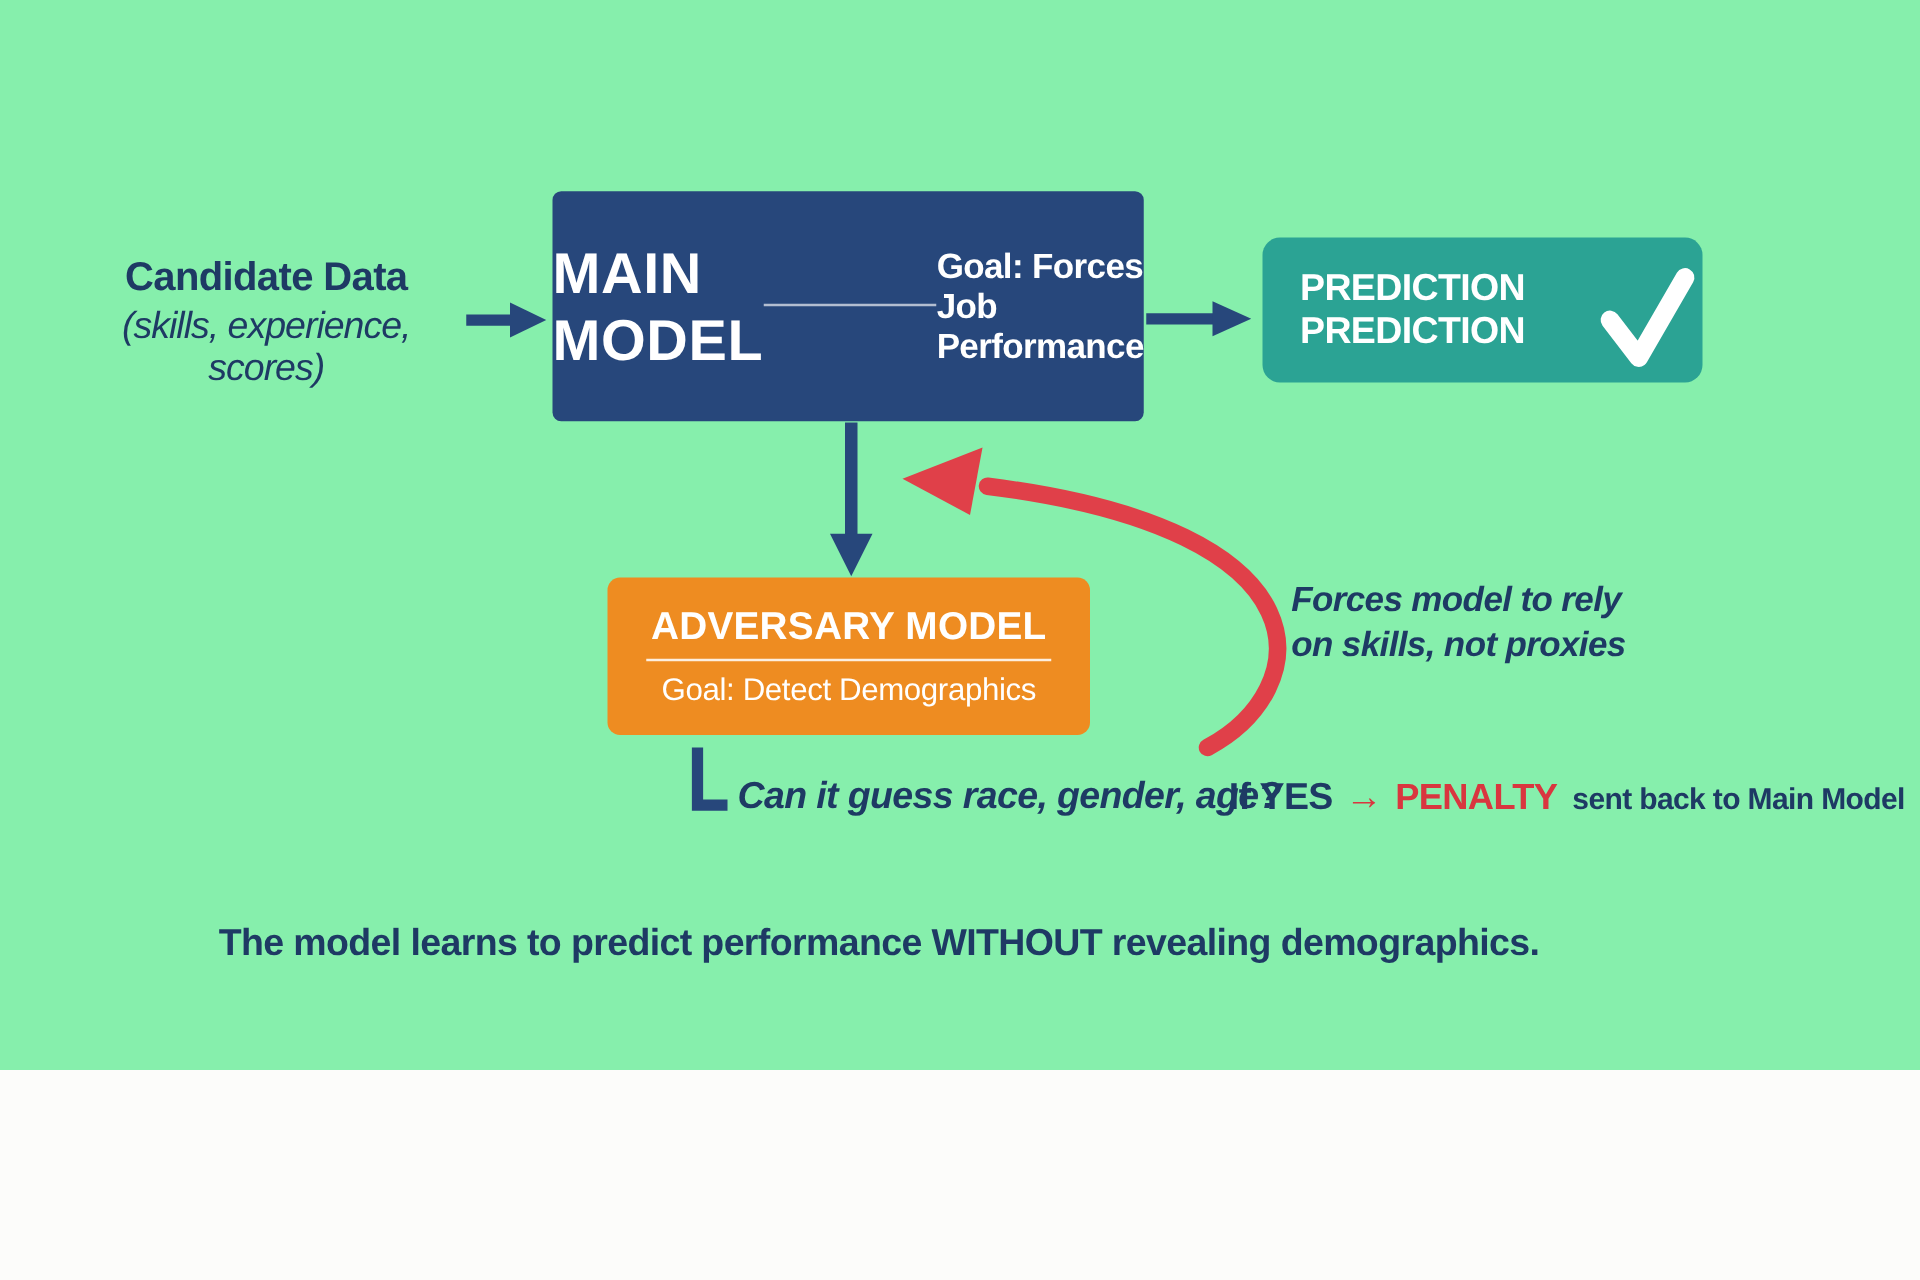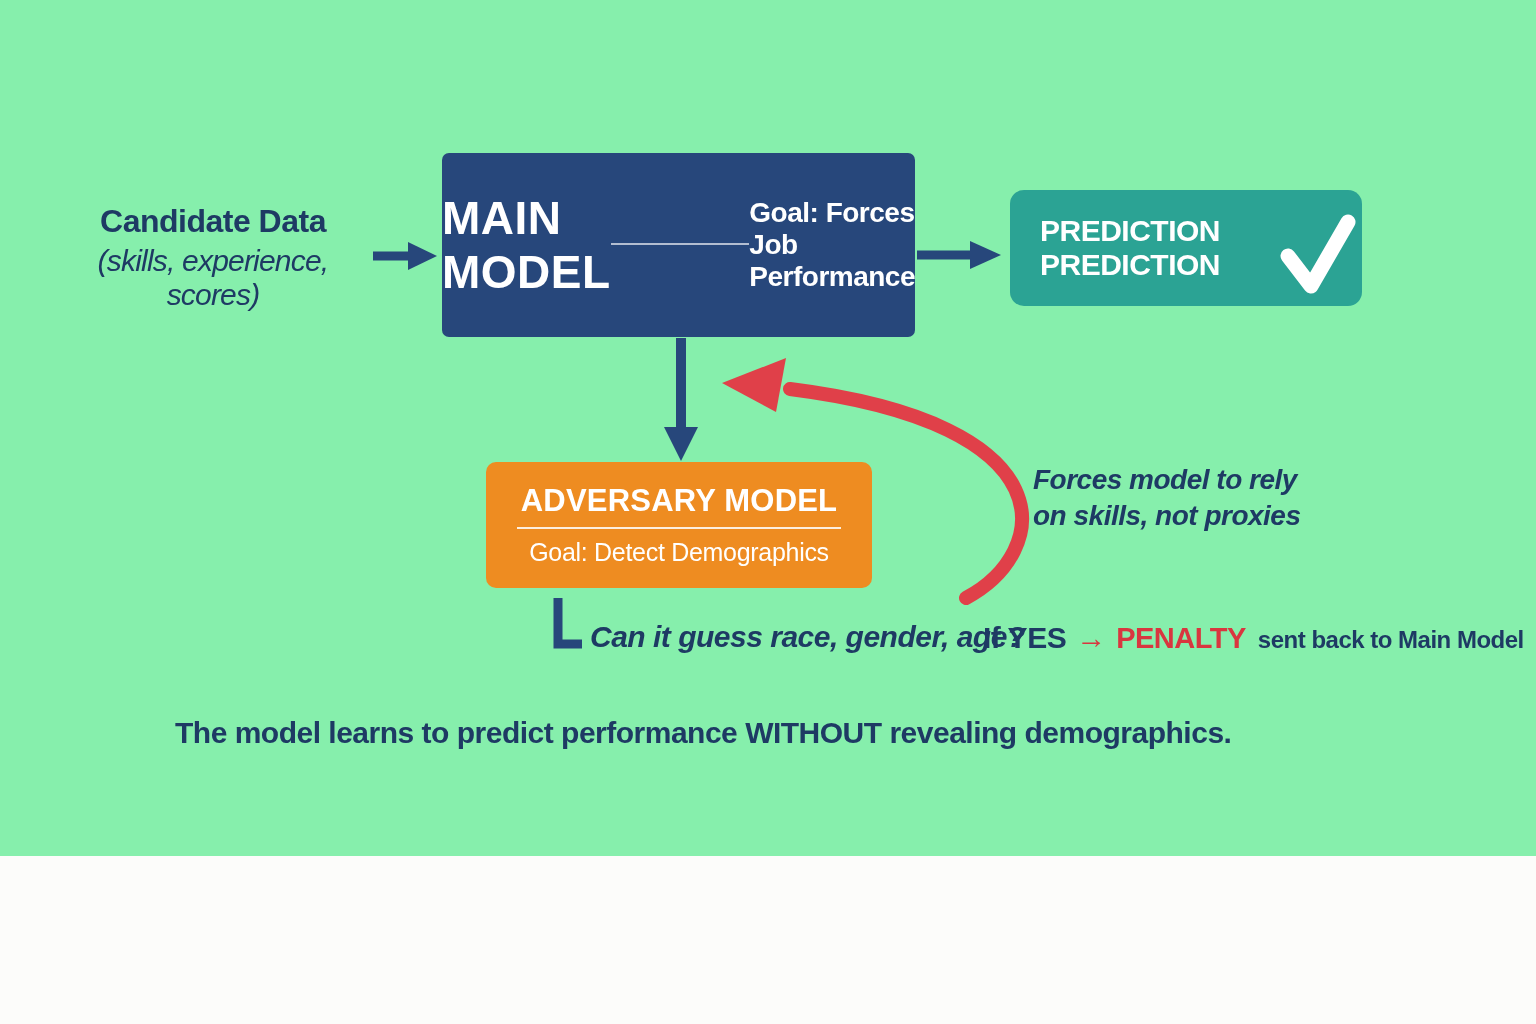--- a/index.html
+++ b/index.html
@@ -80,21 +80,21 @@
 
   
   .forces {
     left: 1033px; top: 462px;
     font-size: 28px; font-style: italic; font-weight: 600;
     color: #1e3a64; line-height: 1.3; letter-spacing: -0.5px;
   }
 
   
   .footer {
-    left: 175px; top: 716px;
+    left: 175px; top: 738px;
     font-size: 30px; font-weight: bold; color: #1e3a64; letter-spacing: -0.5px;
   }
 
   svg.overlay {
     position: absolute; left: 0; top: 0;
     pointer-events: none;
   }
 </style>
 </head>
 <body>

